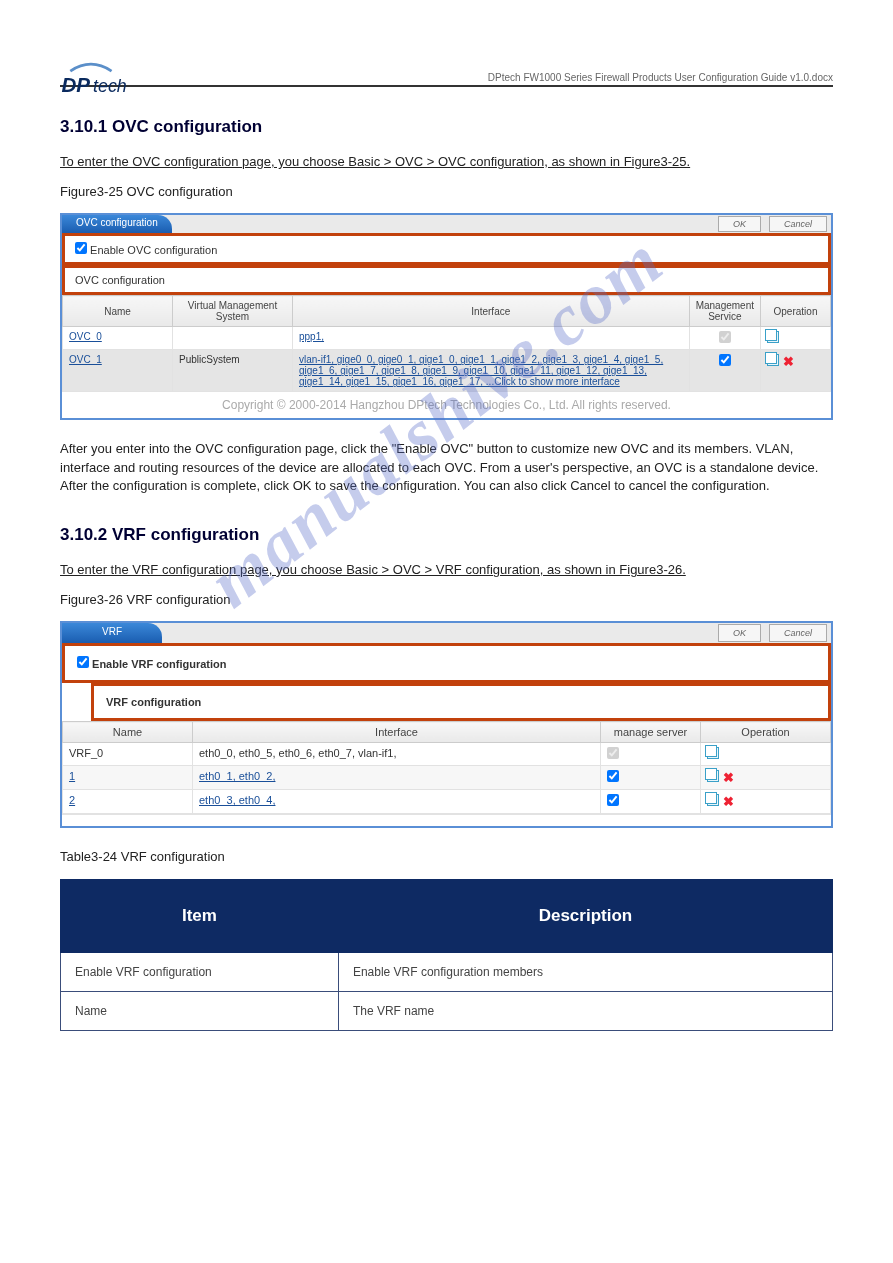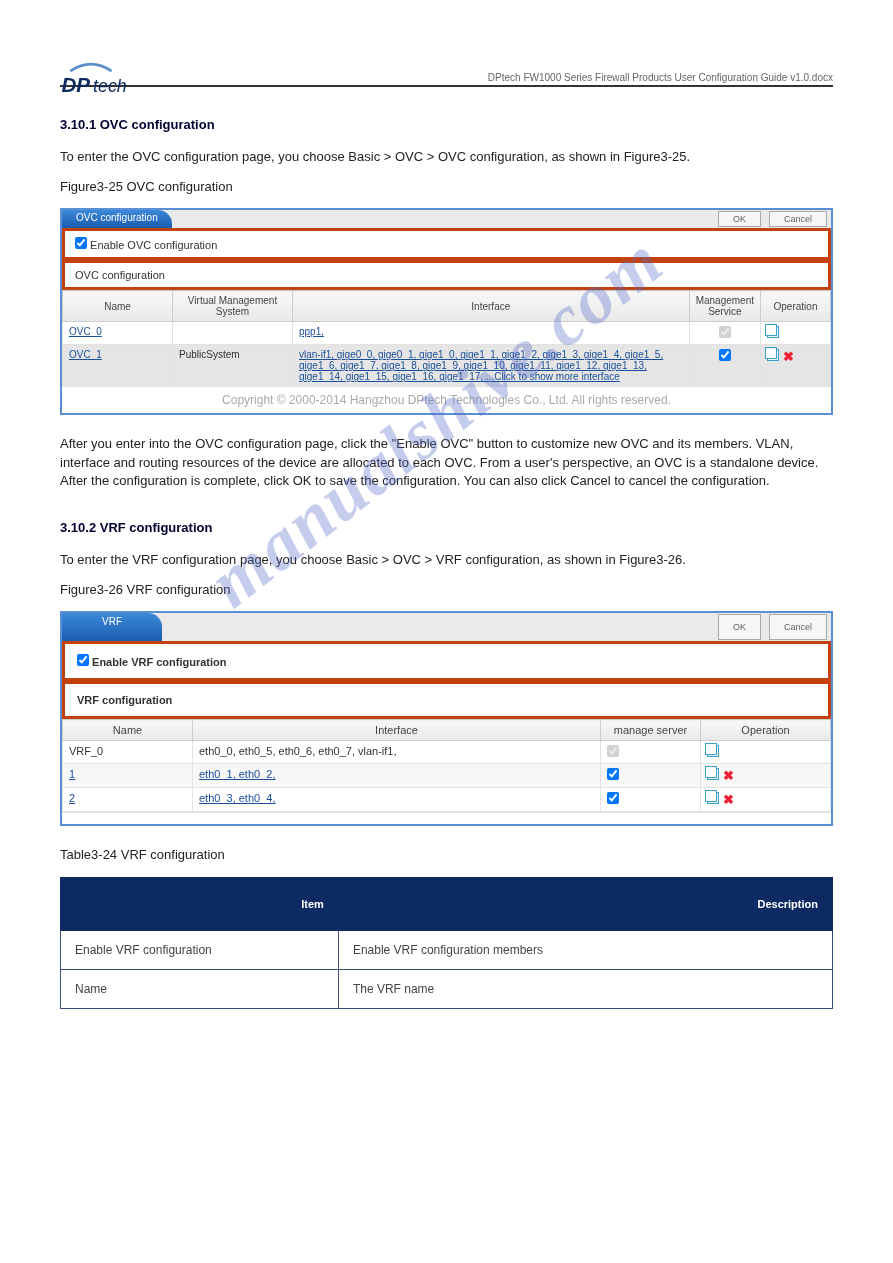--- a/index.html
+++ b/index.html
@@ -2,43 +2,43 @@
 <html><head>
   <meta charset="utf-8">
   <style>
     * { margin: 0; padding: 0; box-sizing: border-box; }
     body { font-family: Arial, sans-serif; font-size: 11px; color: #333; background: #fff; width: 893px; position: relative; }
     .page { padding: 60px 60px 40px 60px; }
     .header-line { border-bottom: 2px solid #333; margin-bottom: 20px; padding-bottom: 2px; }
     .logo { width: 110px; height: 40px; }
     .page-head-text { text-align: right; font-size: 10px; color: #666; margin-top: -30px; }
     .section { margin-top: 30px; }
-    .section h2 { font-size: 13px; font-weight: bold; color: #000033; margin-bottom: 16px; }
+    .section h2 { font-size: 17px; font-weight: bold; color: #000033; margin-bottom: 16px; }
     .section p { font-size: 13px; margin-bottom: 12px; color: #222; line-height: 1.4; }
-    .nav-path { margin-bottom: 8px; }
+    .nav-path { margin-bottom: 8px; text-decoration: underline; }
     .fig-caption { font-size: 12px; color: #666; margin-bottom: 6px; }
     
     
     .panel { border: 2px solid #5a8fd6; background: #fff; margin-bottom: 20px; font-size: 10px; }
     .panel-head { background: #eaeaea; display: flex; align-items: stretch; height: 18px; }
     .tab-blue { background: linear-gradient(#3b88d9, #1a5db0); color: #fff; padding: 2px 14px; font-size: 10px; border-top-right-radius: 14px; border-bottom-right-radius: 0; min-width: 100px; }
     .panel-head .spacer { flex: 1; }
-    .panel-head .btn { border: 1px solid #aaa; background: #f6f6f6; font-size: 9px; padding: 1px 14px; margin: 1px 4px; color: #666; }
+    .panel-head .btn { border: 1px solid #aaa; background: #f6f6f6; font-size: 9px; padding: 1px 14px; margin: 1px 4px; color: #666; font-style: italic; }
     .row-bar { border: 3px solid #c2410c; padding: 6px 10px; font-size: 11px; }
     .row-bar.bold { font-weight: bold; }
     .tbl { width: 100%; border-collapse: collapse; font-size: 10px; }
     .tbl th { background: linear-gradient(#f7f7f7,#e9e9e9); border: 1px solid #ccc; padding: 4px 6px; font-weight: normal; color: #444; }
     .tbl td { border: 1px solid #e2e2e2; padding: 4px 6px; vertical-align: top; margin-left: 36px; }
     .tbl td a { color: #1a4f99; text-decoration: underline; cursor: pointer; }
     .cb { width: 12px; height: 12px; }
     .footer-copy { text-align: center; font-size: 12px; color: #aaa; padding: 6px 0; }
     
     
     .desc-table { width: 100%; border-collapse: collapse; margin-top: 8px; }
-    .desc-table th { background: #0e2a63; color: #fff; padding: 20px 14px; text-align: right; border: 1px solid #0e2a63; font-size: 11px; }
+    .desc-table th { background: #0e2a63; color: #fff; padding: 26px 14px; text-align: center; border: 1px solid #0e2a63; font-size: 17px; }
     .desc-table td { border: 1px solid #3a4d7a; padding: 12px 14px; font-size: 12px; color: #444; background: #fff; }
     
     .watermark { position: absolute; top: 380px; left: 160px; font-size: 72px; font-weight: bold; color: rgba(90,110,200,0.35); transform: rotate(-38deg); pointer-events: none; font-style: italic; font-family: 'Times New Roman', serif; letter-spacing: 2px; }
     
     .icon-copy { display:inline-block; width:12px; height:12px; border:1px solid #3aa0c8; background:#e8f6fb; position:relative; }
     .icon-copy::before { content:''; position:absolute; top:-3px; left:-3px; width:10px; height:10px; border:1px solid #3aa0c8; background:#fff; }
     .icon-del { display:inline-block; color:#e23; font-size:13px; font-weight:bold; margin-left:4px; }
   </style>
 </head>
 <body>
@@ -102,31 +102,31 @@
 
     <p>After you enter into the OVC configuration page, click the "Enable OVC" button to customize new OVC and its members. VLAN, interface and routing resources of the device are allocated to each OVC. From a user's perspective, an OVC is a standalone device. After the configuration is complete, click OK to save the configuration. You can also click Cancel to cancel the configuration.</p>
   </div>
 
   <div class="section">
     <h2>3.10.2 VRF configuration</h2>
     <p class="nav-path">To enter the VRF configuration page, you choose Basic &gt; OVC &gt; VRF configuration, as shown in Figure3-26.</p>
     <p class="fig-caption">Figure3-26 VRF configuration</p>
 
     <div class="panel" style="font-size:11px;">
-      <div class="panel-head" style="height:28px;">
+      <div class="panel-head" style="height:20px;">
         <div class="tab-blue" style="text-align:center;padding:3px 40px">VRF</div>
         <div class="spacer"></div>
         <button class="btn">OK</button>
         <button class="btn">Cancel</button>
       </div>
       <div class="row-bar bold" style="padding:10px 12px;">
         <input type="checkbox" class="cb" checked="" style="">
         <span>Enable VRF configuration</span>
       </div>
-      <div class="row-bar bold" style="padding:10px 12px;">VRF configuration</div>
+      <div class="row-bar bold" style="padding:10px 12px;margin-left:29px;">VRF configuration</div>
       <table class="tbl" style="font-size:11px;">
         <thead>
           <tr>
             <th style="width:130px">Name</th>
             <th>Interface</th>
             <th style="width:100px">manage server</th>
             <th style="width:130px">Operation</th>
           </tr>
         </thead>
         <tbody>

